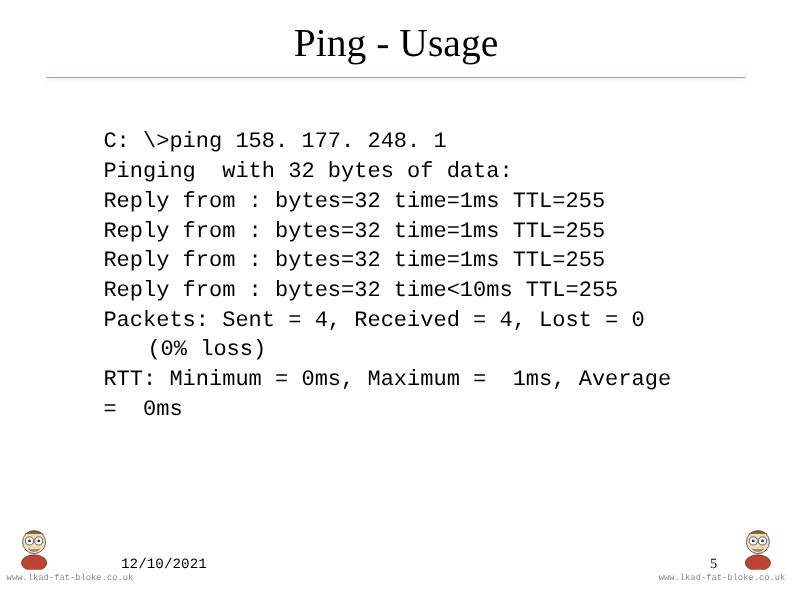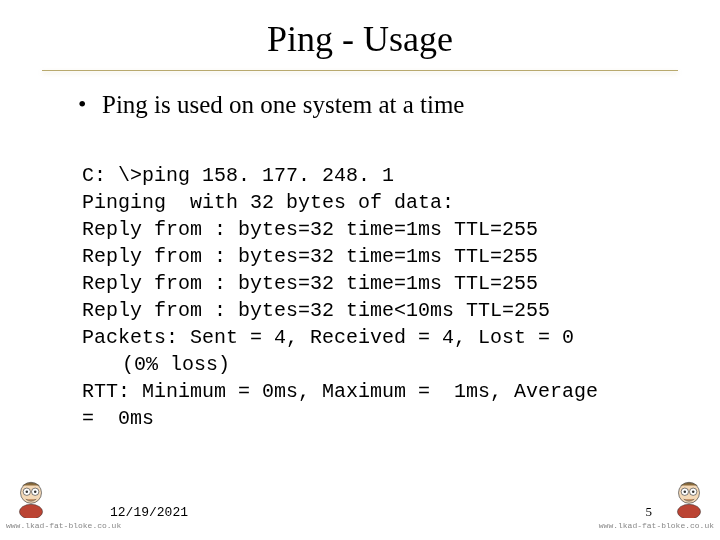--- a/index.html
+++ b/index.html
@@ -45,21 +45,21 @@
     content: "•";
     position: absolute;
     left: 0;
     top: 0;
     font-size: 24px;
   }
   .terminal {
     font-family: "Courier New", Courier, monospace;
     font-size: 20px;
     line-height: 1.35;
-    margin-left: 40px;
+    margin-left: 52px;
     white-space: pre-wrap;
   }
   .terminal .indent { padding-left: 40px; display:inline-block;}
   .footer {
     position: absolute;
     bottom: 8px;
     left: 0;
     right: 0;
     height: 56px;
   }
@@ -99,21 +99,20 @@
   }
 </style>
 </head>
 <body>
 
 <div class="slide">
   <h1 class="title">Ping - Usage</h1>
   <div class="rule"></div>
 
   <ul class="bullets">
-    <li>Ping is used on one system at a time</li>
   </ul>
 
   <div class="terminal">
 <span>C: \&gt;ping 158. 177. 248. 1</span>
 <span>Pinging  with 32 bytes of data:</span>
 <span>Reply from : bytes=32 time=1ms TTL=255</span>
 <span>Reply from : bytes=32 time=1ms TTL=255</span>
 <span>Reply from : bytes=32 time=1ms TTL=255</span>
 <span>Reply from : bytes=32 time&lt;10ms TTL=255</span>
 <span>Packets: Sent = 4, Received = 4, Lost = 0</span>
@@ -143,15 +142,15 @@
       <circle cx="24" cy="15" r="3.5" fill="#fff" stroke="#333" stroke-width="0.6"></circle>
       <circle cx="16" cy="15" r="1.2" fill="#333"></circle>
       <circle cx="24" cy="15" r="1.2" fill="#333"></circle>
       <path d="M12 9 Q20 4 28 9" fill="#8a6a3a" stroke="#333" stroke-width="0.4"></path>
       <path d="M15 22 Q20 26 25 22" fill="#c8956a" stroke="#333" stroke-width="0.5"></path>
       <ellipse cx="20" cy="34" rx="11" ry="7" fill="#bb4433" stroke="#333" stroke-width="0.5"></ellipse>
     </svg>
   </div>
   <div class="watermark left">www.lkad-fat-bloke.co.uk</div>
   <div class="watermark right">www.lkad-fat-bloke.co.uk</div>
-  <div class="date-label">12/19/2021</div>
+  <div class="date-label">12/10/2021</div>
   <div class="page-num">5</div>
 </div>
 
 </body></html>

